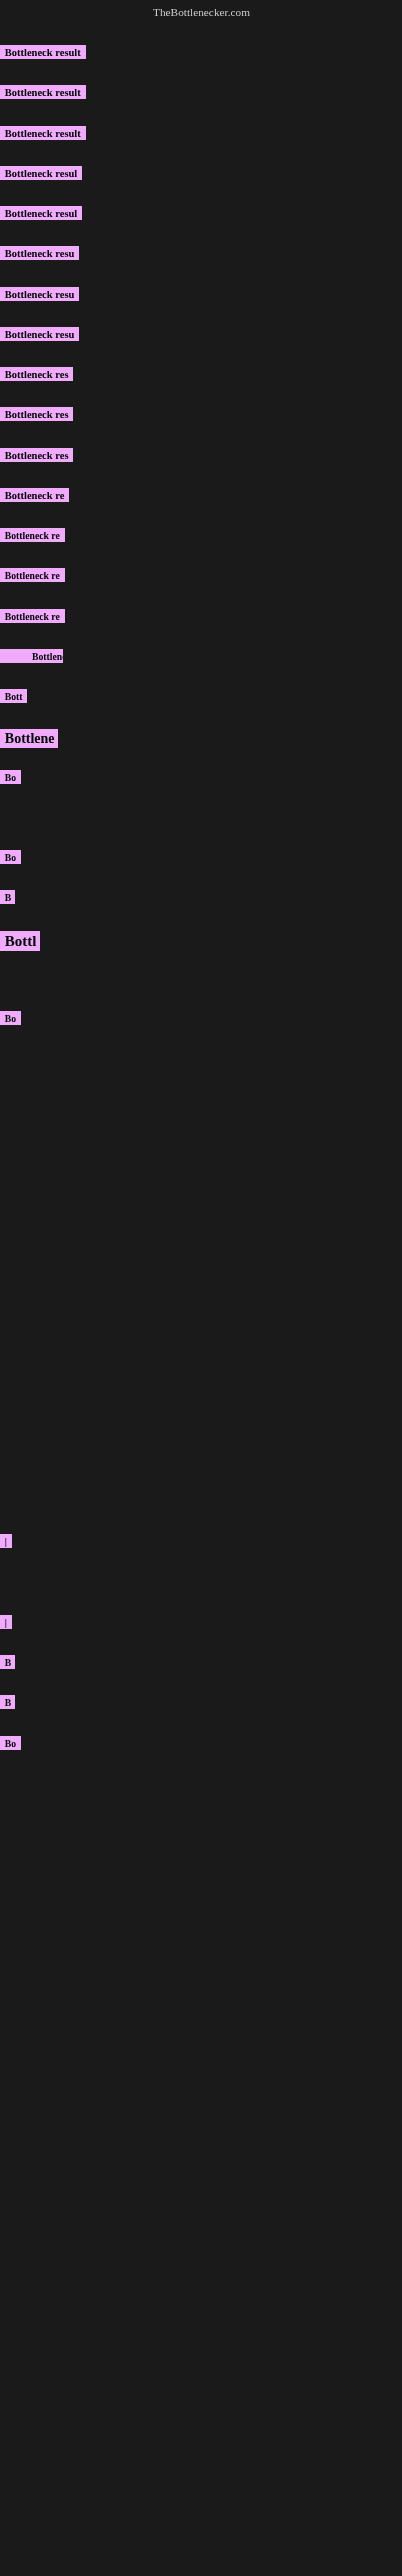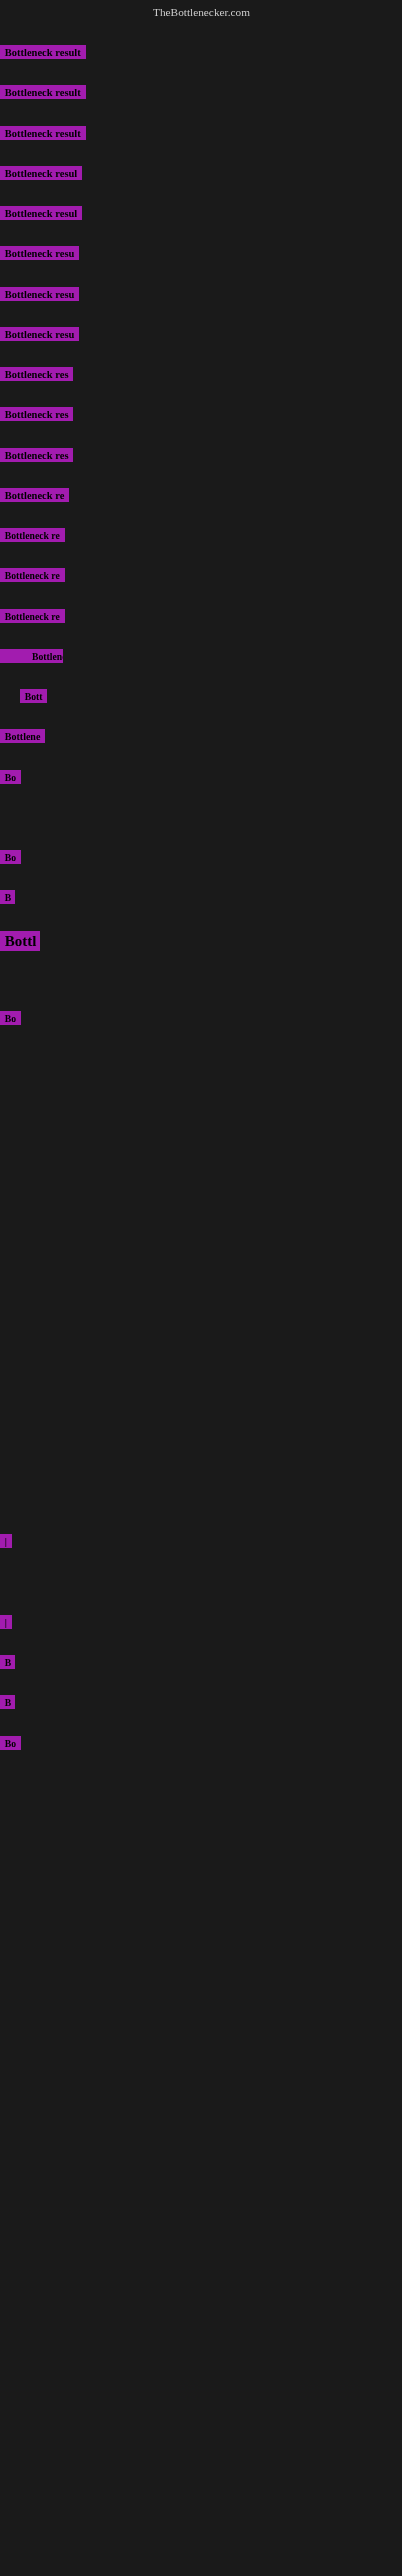--- a/index.html
+++ b/index.html
@@ -23,21 +23,21 @@
       font-size: 11.3px;
       padding: 6.4px 0 3.2px 0;
     }
 
     .badge-container {
       position: absolute;
       left: 0;
     }
 
     .badge {
-      background-color: #a21caf;
+      background-color: #f0abfc;
       color: #000000;
       font-size: 8.9px;
       font-weight: bold;
       padding: 1.6px 4.8px;
       display: inline-block;
       white-space: nowrap;
       overflow: hidden;
     }
   </style>
 </head>
@@ -55,22 +55,22 @@
     <div class="badge-container" style="top: 287px; left: 0px; position: absolute;"><span class="badge" style="font-size: 10.5px; max-width: 108px;">Bottleneck resu</span></div>
     <div class="badge-container" style="top: 327px; left: 0px; position: absolute;"><span class="badge" style="font-size: 10.5px; max-width: 105px;">Bottleneck resu</span></div>
     <div class="badge-container" style="top: 367px; left: 0px; position: absolute;"><span class="badge" style="font-size: 10.5px; max-width: 103px;">Bottleneck res</span></div>
     <div class="badge-container" style="top: 407px; left: 0px; position: absolute;"><span class="badge" style="font-size: 10.5px; max-width: 101px;">Bottleneck res</span></div>
     <div class="badge-container" style="top: 448px; left: 0px; position: absolute;"><span class="badge" style="font-size: 10.5px; max-width: 98px;">Bottleneck res</span></div>
     <div class="badge-container" style="top: 488px; left: 0px; position: absolute;"><span class="badge" style="font-size: 10.5px; max-width: 96px;">Bottleneck re</span></div>
     <div class="badge-container" style="top: 528px; left: 0px; position: absolute;"><span class="badge" style="font-size: 9.7px; max-width: 81px;">Bottleneck re</span></div>
     <div class="badge-container" style="top: 568px; left: 0px; position: absolute;"><span class="badge" style="font-size: 9.7px; max-width: 78px;">Bottleneck re</span></div>
     <div class="badge-container" style="top: 609px; left: 0px; position: absolute;"><span class="badge" style="font-size: 9.7px; max-width: 76px;">Bottleneck re</span></div>
     <div class="badge-container" style="top: 649px; left: 0px; position: absolute;"><span class="badge" style="font-size: 9.7px; max-width: 63px; padding-left: 32px;">Bottlenec</span></div>
-    <div class="badge-container" style="top: 689px; left: 0px; position: absolute; margin-left: 20px;"><span class="badge" style="font-size: 9.7px; max-width: 40px;">Bott</span></div>
-    <div class="badge-container" style="top: 729px; left: 0px; position: absolute;"><span class="badge" style="font-size: 10px; max-width: 58px;">Bottlene</span></div>
+    <div class="badge-container" style="top: 689px; left: 0px; position: absolute;"><span class="badge" style="font-size: 9.7px; max-width: 40px;">Bott</span></div>
+    <div class="badge-container" style="top: 729px; left: 0px; position: absolute;"><span class="badge" style="font-size: 14px; max-width: 58px;">Bottlene</span></div>
     <div class="badge-container" style="top: 770px; left: 0px; position: absolute;"><span class="badge" style="font-size: 9.7px; max-width: 28px;">Bo</span></div>
     <div class="badge-container" style="top: 850px; left: 0px; position: absolute;"><span class="badge" style="font-size: 9.7px; max-width: 27px;">Bo</span></div>
     <div class="badge-container" style="top: 890px; left: 0px; position: absolute;"><span class="badge" style="font-size: 9.7px; max-width: 14.5px;">B</span></div>
     <div class="badge-container" style="top: 931px; left: 0px; position: absolute;"><span class="badge" style="font-size: 15px; max-width: 40px;">Bottl</span></div>
     <div class="badge-container" style="top: 1011px; left: 0px; position: absolute;"><span class="badge" style="font-size: 9.7px; max-width: 24px;">Bo</span></div>
     <div class="badge-container" style="top: 1534px; left: 0px; position: absolute;"><span class="badge" style="font-size: 9.7px; max-width: 13px;">|</span></div>
     <div class="badge-container" style="top: 1615px; left: 0px; position: absolute;"><span class="badge" style="font-size: 9.7px; max-width: 13px;">|</span></div>
     <div class="badge-container" style="top: 1655px; left: 0px; position: absolute;"><span class="badge" style="font-size: 9.7px; max-width: 14.5px;">B</span></div>
     <div class="badge-container" style="top: 1695px; left: 0px; position: absolute;"><span class="badge" style="font-size: 9.7px; max-width: 14.5px;">B</span></div>
     <div class="badge-container" style="top: 1736px; left: 0px; position: absolute;"><span class="badge" style="font-size: 9.7px; max-width: 24px;">Bo</span></div>

